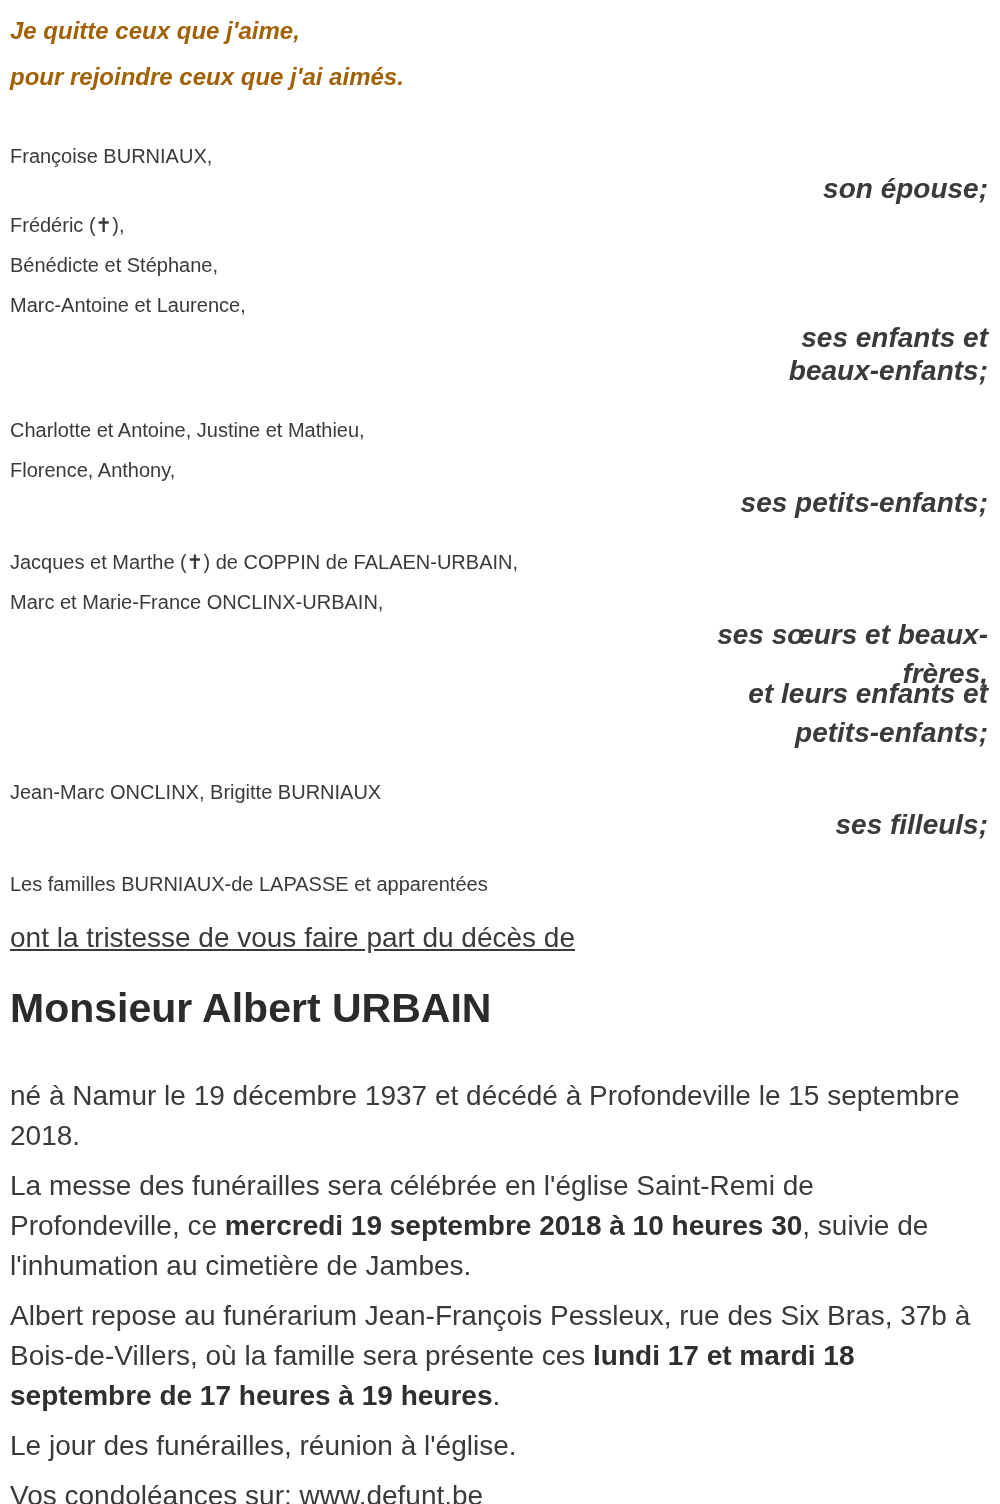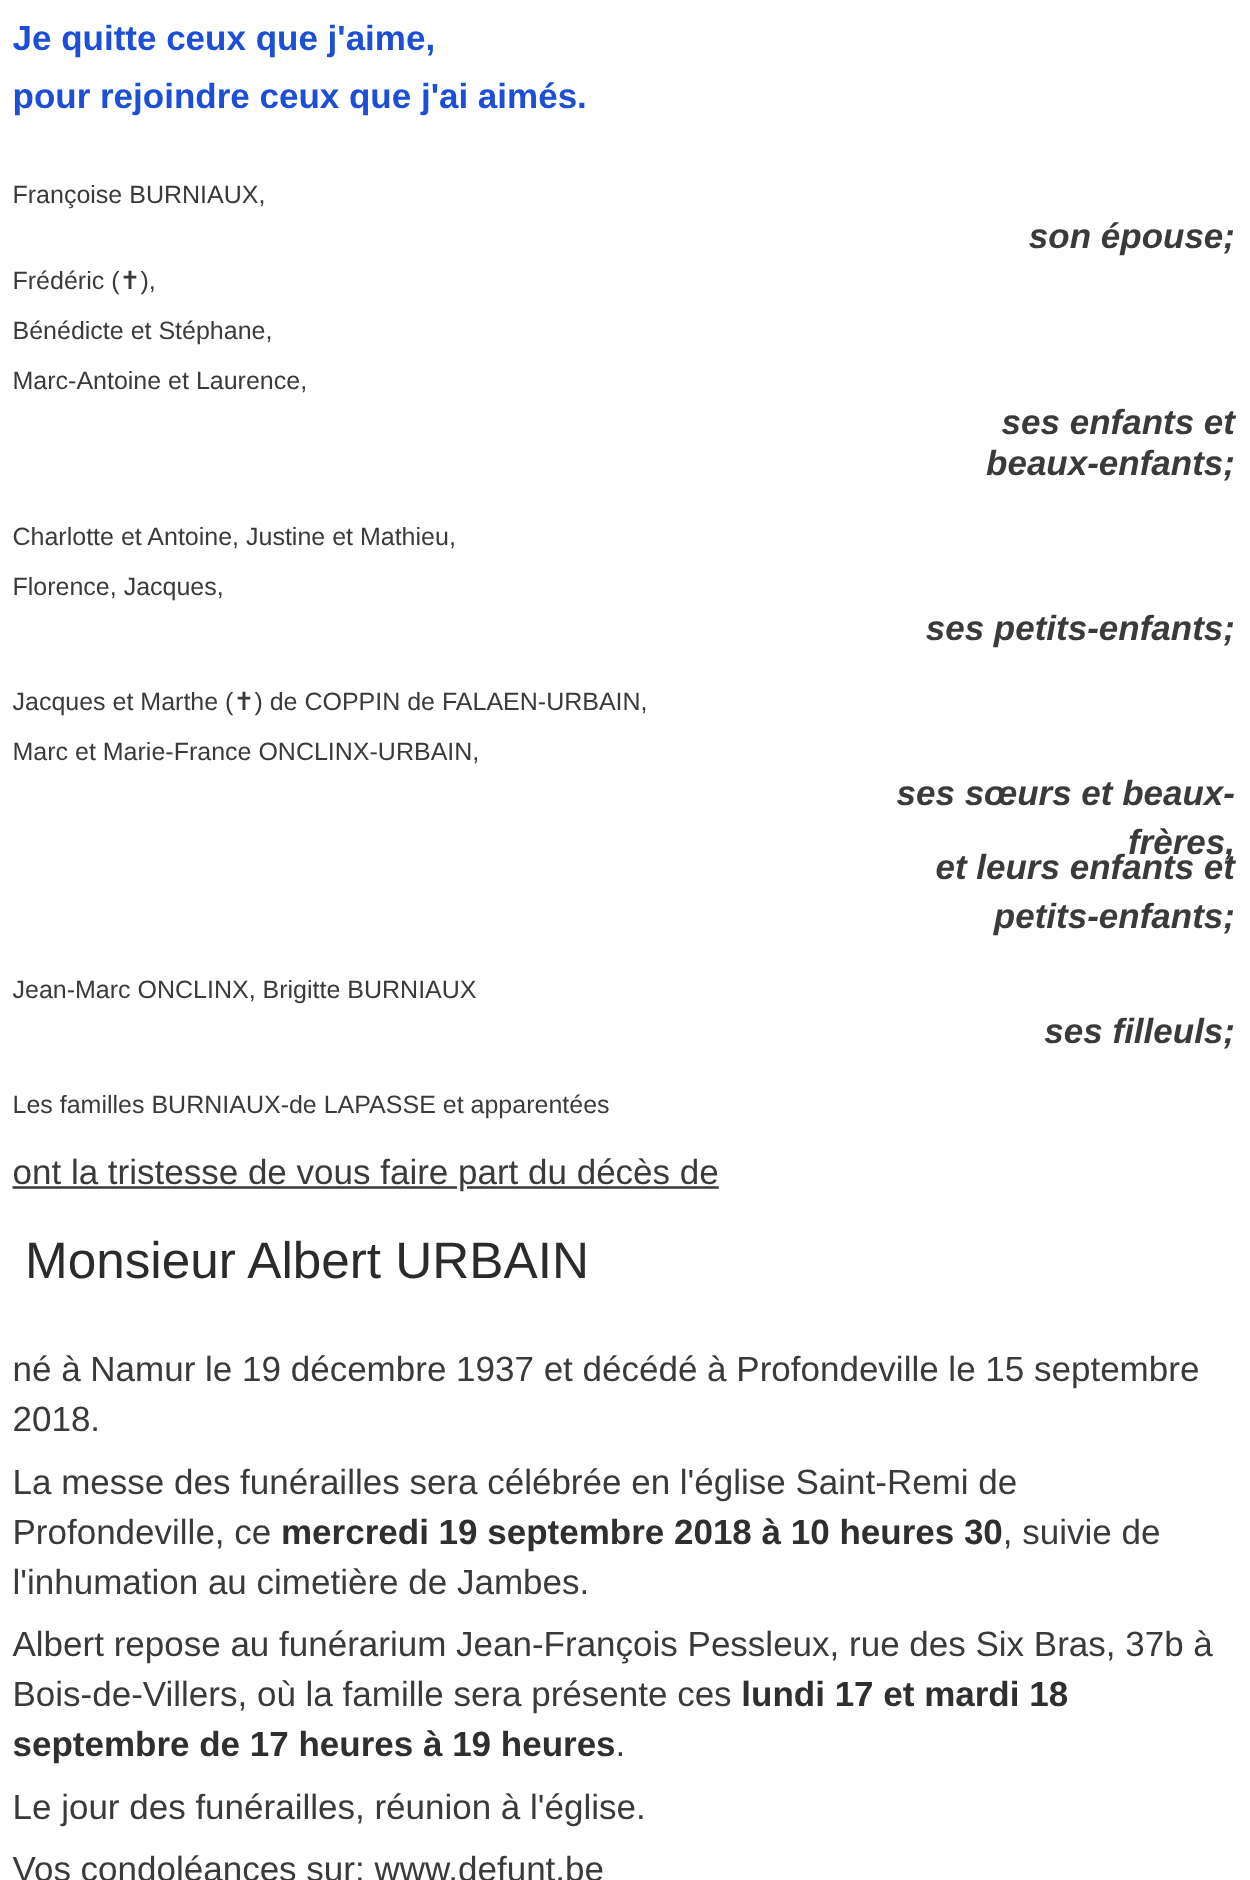--- a/index.html
+++ b/index.html
@@ -9,23 +9,24 @@
     box-sizing: border-box;
     font-family: "Liberation Sans", "DejaVu Sans", sans-serif;
     color: #3a3a3a;
     -webkit-font-smoothing: antialiased;
   }
   .page { padding: 8px 12px 20px 10px; }
 
   
   .epitaph-line {
     font-weight: bold;
-    font-size: 28px;
+    font-size: 24px;
     line-height: 46px;
-    color: #1d4ed8;
+    color: #a16207;
+    font-style: italic;
   }
   
   #family-list { margin-top: 36px; }
   .family-entry { margin: 0; }
   .family-entry:nth-child(n+3) { margin-top: 23px; }
   .name-line {
     font-size: 20px;
     line-height: 40px;
     text-align: left;
   }
@@ -44,23 +45,23 @@
 
   .announcement {
     margin-top: 14px;
     font-size: 28px;
     line-height: 40px;
     text-decoration: underline;
   }
   h1.deceased {
     font-size: 41px;
     line-height: 48px;
-    font-weight: normal;
+    font-weight: bold;
     color: #2b2b2b;
-    margin: 26px 0 44px 10px;
+    margin: 26px 0 44px 0;
     letter-spacing: 0;
   }
   #paragraphs p {
     font-size: 28px;
     line-height: 40px;
     margin: 0 0 10px 0;
   }
   #paragraphs p .b { font-weight: bold; color: #2f2f2f; }
 </style>
 </head>
@@ -84,21 +85,21 @@
         <div class="name-line">Frédéric (✝),</div>
         <div class="name-line">Bénédicte et Stéphane,</div>
         <div class="name-line">Marc-Antoine et Laurence,</div>
         <div class="roles">
           <div class="role-line">ses enfants et</div>
           <div class="role-line">beaux-enfants;</div>
         </div>
       </div>
       <div class="family-entry">
         <div class="name-line">Charlotte et Antoine, Justine et Mathieu,</div>
-        <div class="name-line">Florence, Jacques,</div>
+        <div class="name-line">Florence, Anthony,</div>
         <div class="roles">
           <div class="role-line">ses petits-enfants;</div>
         </div>
       </div>
       <div class="family-entry">
         <div class="name-line">Jacques et Marthe (✝) de COPPIN de FALAEN-URBAIN,</div>
         <div class="name-line">Marc et Marie-France ONCLINX-URBAIN,</div>
         <div class="roles">
           <div class="role-line">ses sœurs et beaux-</div>
           <div class="role-line">frères,</div>

